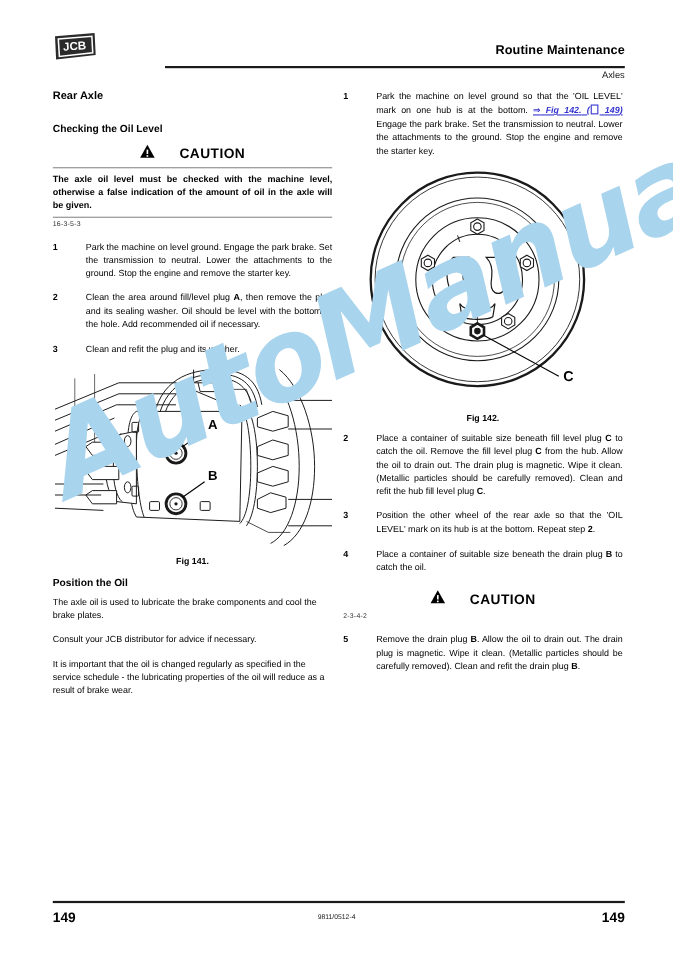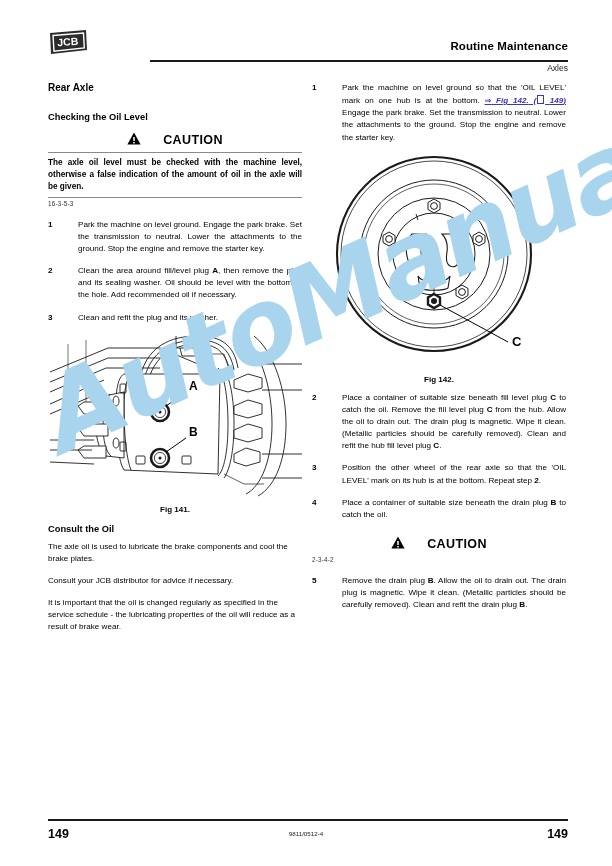--- a/index.html
+++ b/index.html
@@ -229,21 +229,21 @@
 
         <circle cx="112" cy="124" r="9" fill="none" stroke="#1a1a1a" stroke-width="2.6"></circle>
         <circle cx="112" cy="124" r="5.6" fill="#fff" stroke="#1a1a1a" stroke-width="0.8"></circle>
         <circle cx="112" cy="124" r="1.5" fill="#1a1a1a"></circle>
         <line x1="118" y1="118" x2="138" y2="104" stroke="#000" stroke-width="1"></line>
         <text x="141" y="102" font-family="Liberation Sans, sans-serif" font-size="12" font-weight="bold" fill="#000">B</text>
       </svg>
       <div class="figcap">Fig 141.</div>
     </div>
 
-    <h3 class="sub" style="margin-top:10px">Consult the Oil</h3>
+    <h3 class="sub" style="margin-top:10px">Position the Oil</h3>
     <p class="body">The axle oil is used to lubricate the brake components and cool the brake plates.</p>
     <p class="body">Consult your JCB distributor for advice if necessary.</p>
     <p class="body">It is important that the oil is changed regularly as specified in the service schedule - the lubricating properties of the oil will reduce as a result of brake wear.</p>
   </div>
 
   <div class="col col-right">
 
     <ol class="steps">
       <li>
         <span class="num">1</span><span>Park the machine on level ground so that the 'OIL LEVEL' mark on one hub is at the bottom. </span><a class="xref" href="#"><span>⇒</span> <span>Fig 142.</span> (<span class="pgicon"></span> <span>149</span>)</a><span> Engage the park brake. Set the transmission to neutral. Lower the attachments to the ground. Stop the engine and remove the starter key.</span>

